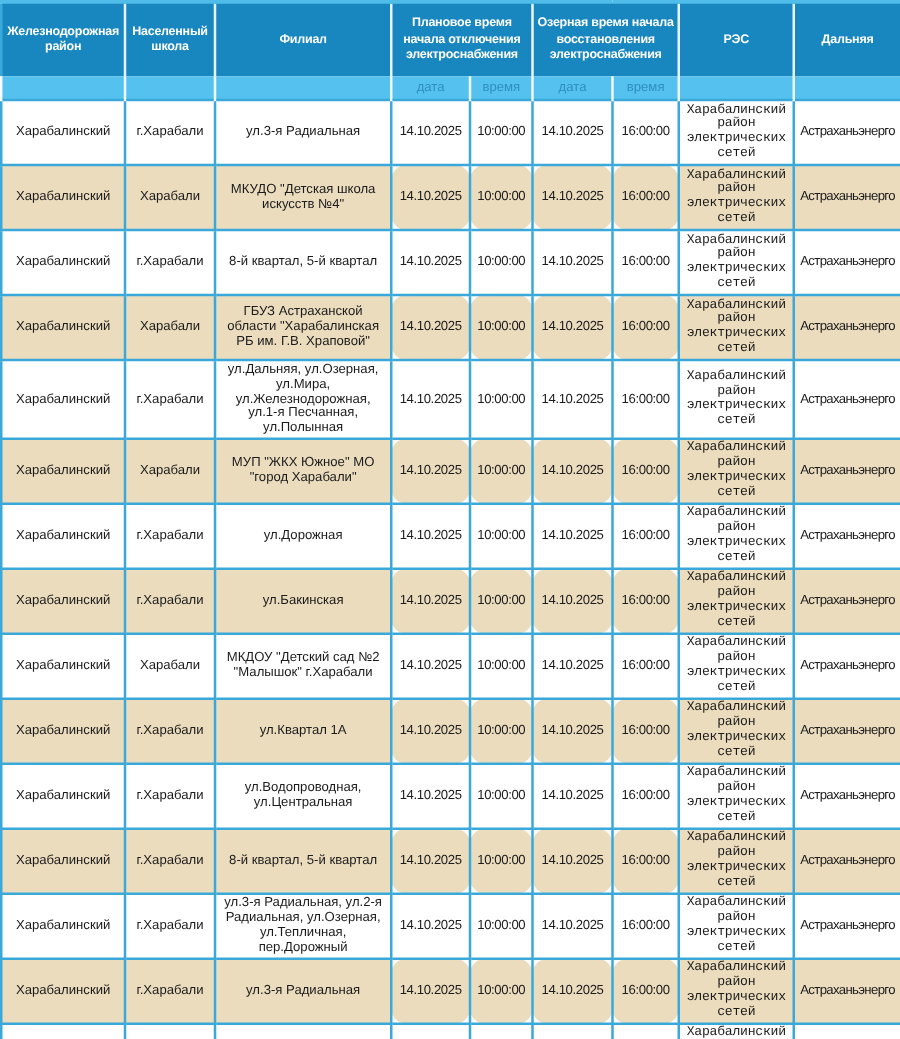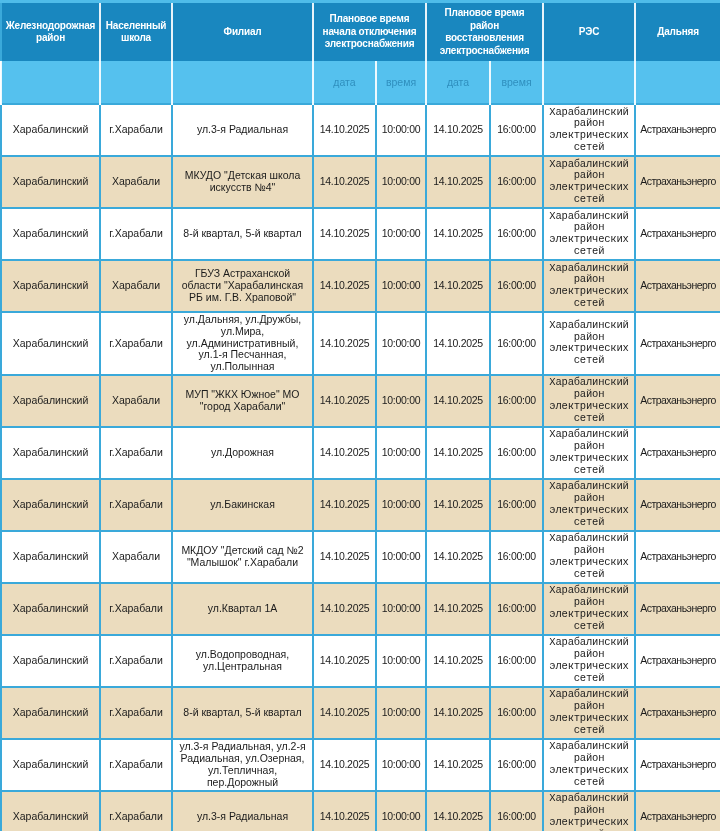--- a/index.html
+++ b/index.html
@@ -37,41 +37,42 @@
     border-left: none;
   }
   thead tr.sub th {
     background: var(--subheader-bg, #55c1ee);
     color: var(--subheader-text, #2f8fbe);
     font-weight: normal;
     font-size: 10.5px;
     height: 18px;
     text-align: center;
     vertical-align: middle;
-    padding: 12px 2px;
+    padding: 0 2px;
     border-left: 2px solid rgba(255,255,255,0.9);
   }
   tbody td {
     background: var(--row-bg, #ffffff);
     color: var(--text, #1b1b1b);
     font-size: 10.5px;
     line-height: 1.12;
     height: 48px;
     text-align: center;
     vertical-align: middle;
     padding: 1px 3px;
     border: 2px solid var(--border, #3aa9da);
     word-wrap: break-word;
   }
   tbody tr.alt td {
     background: var(--row-alt-bg, #ebdcbe);
   }
   td.c-date, td.c-time {
     white-space: nowrap;
     letter-spacing: -0.3px;
+    border-radius: 12px;
   }
   td.c-branch {
     white-space: nowrap;
     letter-spacing: -0.5px;
     padding: 1px 1px;
     margin-top: 12px;
   }
   td.c-res {
     letter-spacing: -0.2px;
     font-family: Liberation Mono, monospace;
@@ -92,21 +93,21 @@
       <col style="width:53px">
         <col style="width:92px">
         <col style="width:86px">
     </colgroup>
     <thead>
       <tr>
         <th class="main">Железнодорожная район</th>
         <th class="main">Населенный школа</th>
         <th class="main">Филиал</th>
         <th class="main" colspan="2">Плановое время начала отключения электроснабжения</th>
-        <th class="main" colspan="2">Плановое время район восстановления электроснабжения</th>
+        <th class="main" colspan="2">Озерная время начала восстановления электроснабжения</th>
         <th class="main">РЭС</th>
         <th class="main">Дальняя</th>
       </tr>
       <tr class="sub">
         <th></th>
         <th></th>
         <th></th>
         <th>дата</th>
         <th>время</th>
         <th>дата</th>
@@ -156,21 +157,21 @@
     <td class="c-date">14.10.2025</td>
     <td class="c-time">10:00:00</td>
     <td class="c-date">14.10.2025</td>
     <td class="c-time">16:00:00</td>
     <td class="c-res">Харабалинский район электрических сетей</td>
     <td class="c-branch">Астраханьэнерго</td>
   </tr>
         <tr>
     <td>Харабалинский</td>
     <td>г.Харабали</td>
-    <td>ул.Дальняя, ул.Дружбы, ул.Мира, ул.Административный, ул.1-я Песчанная, ул.Полынная</td>
+    <td>ул.Дальняя, ул.Озерная, ул.Мира, ул.Железнодорожная, ул.1-я Песчанная, ул.Полынная</td>
     <td class="c-date">14.10.2025</td>
     <td class="c-time">10:00:00</td>
     <td class="c-date">14.10.2025</td>
     <td class="c-time">16:00:00</td>
     <td class="c-res">Харабалинский район электрических сетей</td>
     <td class="c-branch">Астраханьэнерго</td>
   </tr>
         <tr class="alt">
     <td>Харабалинский</td>
     <td>Харабали</td>

